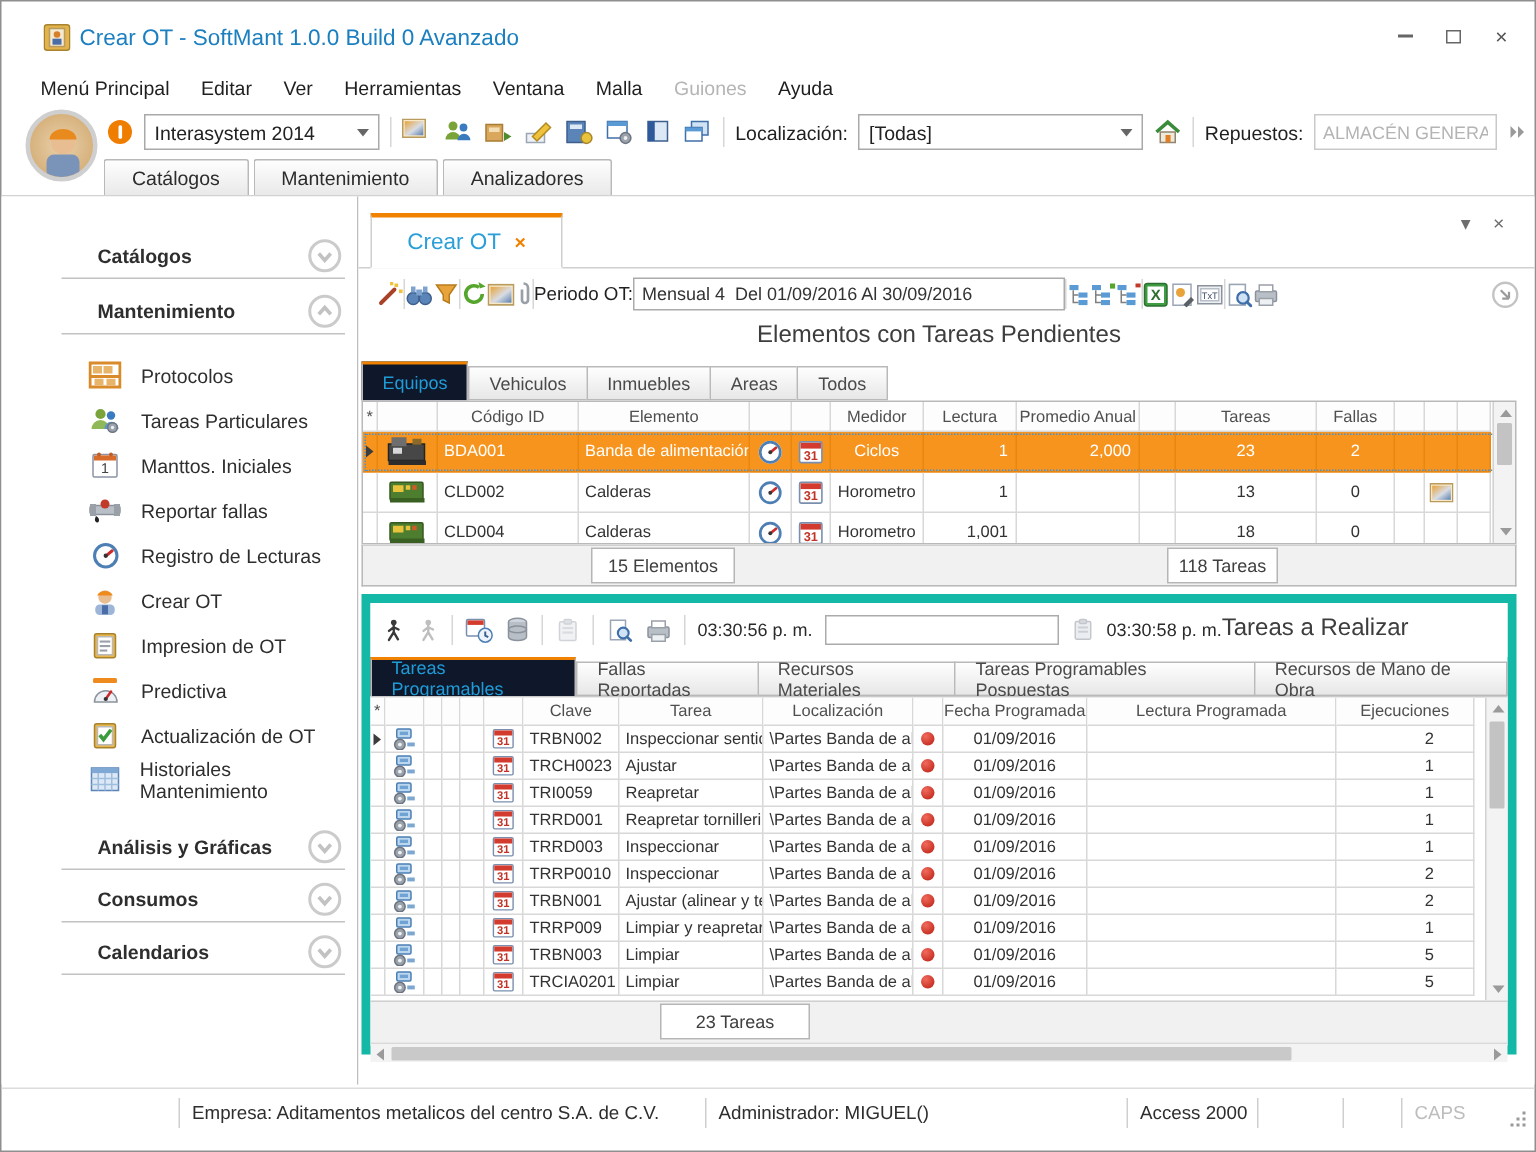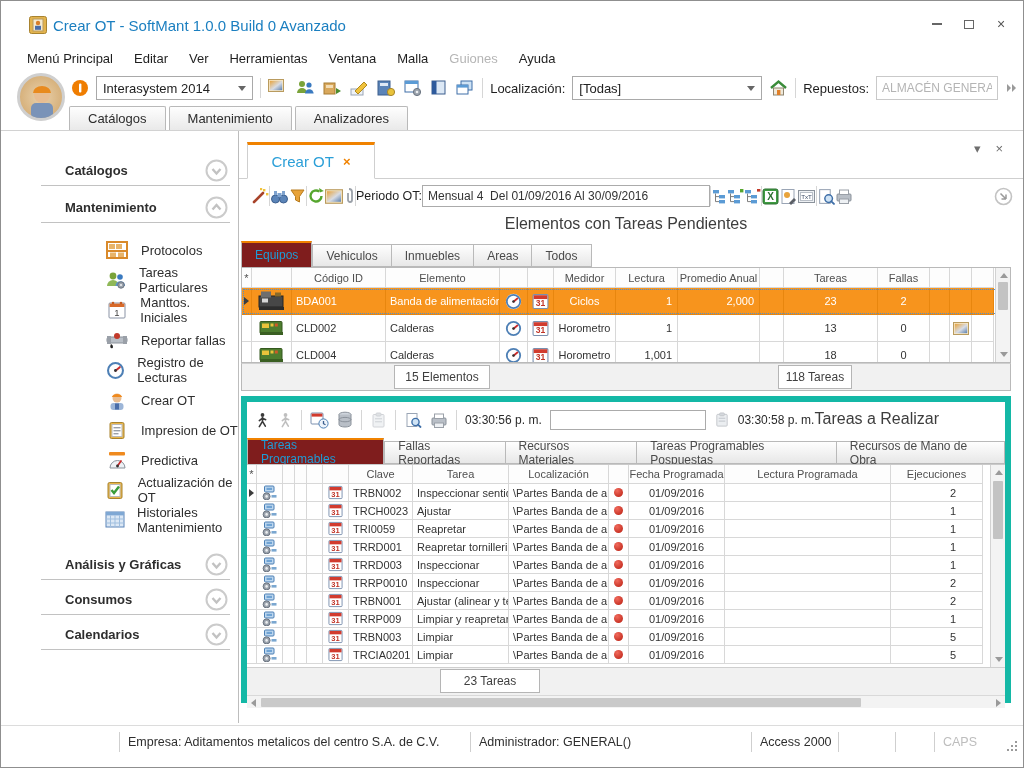--- a/index.html
+++ b/index.html
@@ -29,36 +29,36 @@
   .tinput:disabled{color:#b4b4b4;border-color:#c9c9c9;background:#fff;-webkit-text-fill-color:#b4b4b4}
   .avatar{position:absolute;left:16px;top:72px;width:48px;height:48px;border-radius:50%;border:3px solid #cfcfcf;background:radial-gradient(#e9d2ae,#cfa468);z-index:5;overflow:hidden}
   
   .ribbon{position:absolute;left:0;top:104px;right:0;height:26px;border-bottom:1px solid #d2d2d2;padding-left:68px;display:flex;align-items:flex-end;gap:3px}
   .rtab{height:24px;padding:0 18px;display:flex;align-items:center;font-size:13px;color:#2c2c2c;background:linear-gradient(#fefefe,#e9e9e9);border:1px solid #b9b9b9;border-bottom:none;border-radius:2px 2px 0 0}
   
   .sidebar{position:absolute;left:0;top:130px;width:238px;bottom:44px;background:#fff;border-right:1px solid #bdbdbd}
   .sec{display:flex;align-items:center;justify-content:space-between;padding-left:64px;padding-right:10px;height:30px}
   .sec .slabel{font-size:13px;font-weight:bold;color:#2e2e2e}
   .sec-line{height:1px;background:#c2c2c2;margin:0 8px 0 40px}
-  .sitem{display:flex;align-items:center;gap:12px;padding-left:104px;height:30px;font-size:13px;color:#2e2e2e;cursor:default}
+  .sitem{display:flex;align-items:center;gap:12px;padding-left:57px;height:30px;font-size:13px;color:#2e2e2e;cursor:default}
   .sitem .iw{width:24px;height:22px;display:flex;align-items:center;justify-content:center}
   
   .main{position:absolute;left:238px;top:130px;right:0;bottom:44px;background:#fff}
   .doc-strip{position:absolute;left:0;top:0;right:0;height:48px;border-bottom:1px solid #cfcfcf}
   .doc-tab{position:absolute;left:8px;bottom:-1px;width:128px;height:37px;background:#fff;border:1px solid #cfcfcf;border-bottom:1px solid #fff;border-top:3px solid #F08200;display:flex;align-items:center;justify-content:center;gap:9px;font-size:15px;color:#2b9fd8}
   .doc-tab .x{color:#f08200;font-weight:bold;font-size:13px}
   .panel-ctl{position:absolute;right:20px;top:10px;display:flex;gap:15px;color:#6e6e6e;font-size:13px}
   .mtoolbar{position:absolute;left:0;top:49px;right:0;height:32px;display:flex;align-items:center;gap:0;padding-left:12px}
   .mtoolbar .grow{flex:1}
   .ptitle{position:absolute;left:2px;top:84px;width:770px;text-align:center;font-size:16px;color:#3d3d3d}
   
   .gtabs{display:flex;align-items:flex-end;height:26px}
   .gtab{height:23px;padding:0 13px;display:flex;align-items:center;font-size:12px;color:#4a4a4a;background:linear-gradient(#fefefe,#e7e7e7);border:1px solid #b9b9b9;border-right:none;cursor:default}
   .gtab:last-child{border-right:1px solid #b9b9b9}
-  .gtab.on{height:26px;background:#7f1d1d;color:#1e9cd7;border:1px solid #b9b9b9;border-top:2px solid #F08200;border-bottom:none}
+  .gtab.on{height:26px;background:#0f172a;color:#1e9cd7;border:1px solid #b9b9b9;border-top:2px solid #F08200;border-bottom:none}
   .epanel{position:absolute;left:2px;top:110px;width:770px;height:150px}
   .egrid{position:relative;height:96px;border:1px solid #b9b9b9;overflow:hidden;background:#fff}
   .row{display:flex;height:27px}
   .row.h{height:20px}
   .c{border-right:1px solid #d8d8d8;border-bottom:1px solid #d8d8d8;display:flex;align-items:center;justify-content:center;font-size:11px;color:#333;overflow:hidden;white-space:nowrap}
   .h .c{color:#4f4f4f;background:#fdfdfd;font-size:11px}
   .c.l{justify-content:flex-start;padding-left:4px}
   .c.r{justify-content:flex-end;padding-right:5px}
   .sel{outline:1px dotted #4c8fd0;outline-offset:-2px}
   .sel .c{background:#F7941D;color:#fff;border-color:#e8860e}
@@ -998,21 +998,21 @@
         <div class="hthumb"></div>
       </div>
     </div>
   </div>
 
   <div class="statusbar">
     <div class="sseg" style="width:118px"></div>
     <span class="ssep"></span>
     <div class="sseg" style="width:350px">Empresa: Aditamentos metalicos del centro S.A. de C.V.</div>
     <span class="ssep"></span>
-    <div class="sseg" style="width:280px">Administrador: GENERAL()</div>
+    <div class="sseg" style="width:280px">Administrador: MIGUEL()</div>
     <span class="ssep"></span>
     <div class="sseg" style="width:86px">Access 2000</div>
     <span class="ssep"></span>
     <div class="sseg" style="width:56px"></div>
     <span class="ssep"></span>
     <div class="sseg" style="width:38px"></div>
     <span class="ssep"></span>
     <div class="sseg" style="width:50px;color:#bdbdbd">CAPS</div>
     <div class="grip">
       <i style="right:0;bottom:0"></i>

